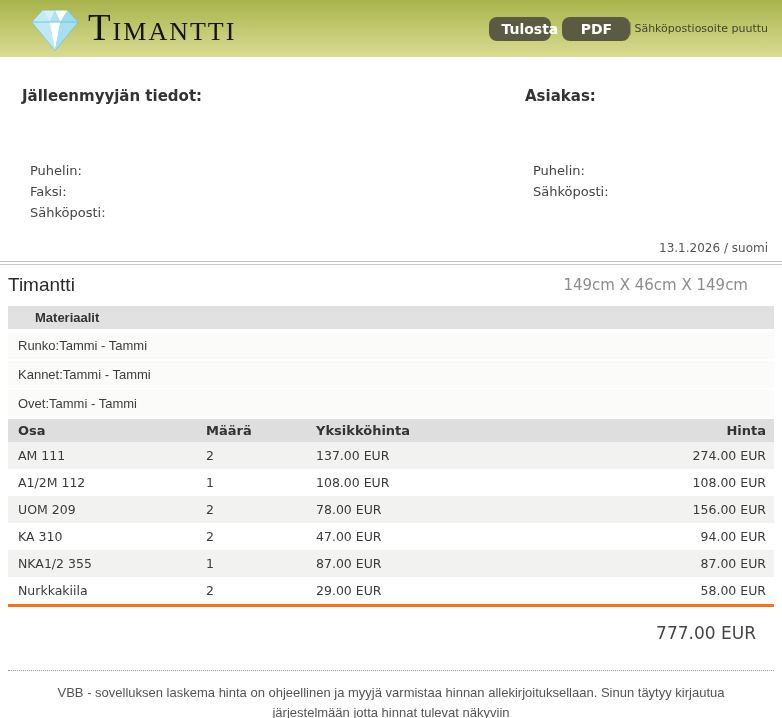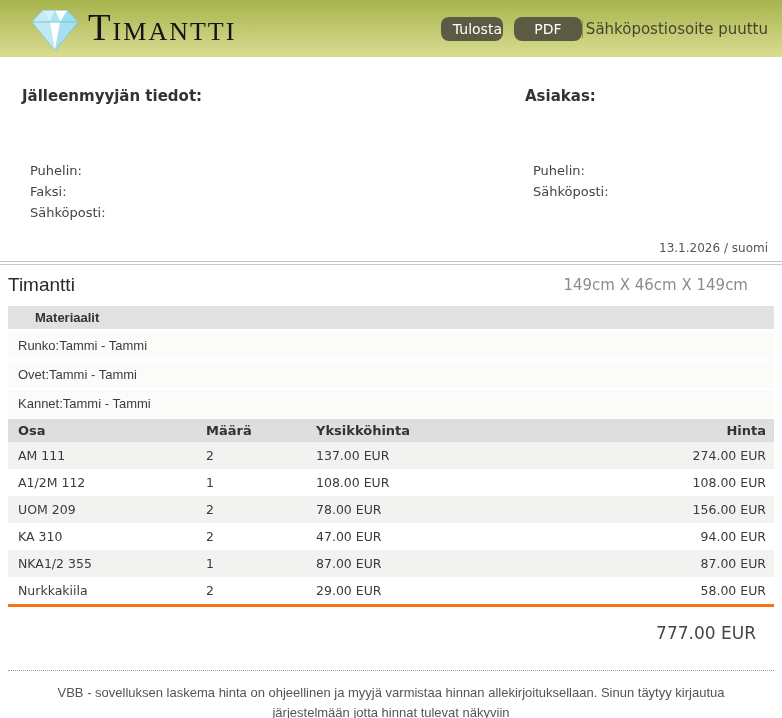--- a/index.html
+++ b/index.html
@@ -19,26 +19,26 @@
     font-family:"Liberation Serif", serif;
     font-variant:small-caps;
     font-size:37px; line-height:1;
     color:#141414; letter-spacing:2px;
     margin-left:4px; margin-top:-2px;
   }
   .header-actions { margin-left:auto; display:flex; align-items:center; }
   .hd-btn {
     background:#5b5b44; color:#fff; border:none; cursor:pointer;
     border-radius:8px; font-family:"DejaVu Sans", sans-serif;
-    font-size:14px; font-weight:400; padding:4px 12px; 
+    font-size:14px; font-weight:700; padding:4px 12px; 
   }
   .hd-btn.tulosta { width:62px; margin-right:11px; }
   .hd-btn.pdf { width:68px; }
   .hd-warning {
-    font-size:15px; color:#45452f;
+    font-size:11px; color:#45452f;
     border-left:1px solid #8d9a48; padding-left:3px;text-align:center;
   }
 
   
   .info-cols { display:flex; padding:30px 14px 0 22px; }
   .info-left { width:503px; }
   .info-right { flex:1; }
   .info-title { font-size:15px; font-weight:bold; color:#333; }
   .info-labels { margin-top:55px; }
   .info-label { font-size:13px; color:#444; line-height:21px;margin-left:8px; }
@@ -138,22 +138,22 @@
 <div class="double-divider"></div>
 
 <div class="product-row">
   <div class="product-name">Timantti</div>
   <div class="product-dims">149cm X 46cm X 149cm</div>
 </div>
 
 <div class="panel">
   <div class="panel-header">Materiaalit</div>
   <div class="material-row">Runko:Tammi - Tammi</div>
+  <div class="material-row">Kannet:Tammi - Tammi</div>
   <div class="material-row">Ovet:Tammi - Tammi</div>
-  <div class="material-row">Kannet:Tammi - Tammi</div>
 </div>
 
 <table class="parts-table">
   <thead>
     <tr>
       <th class="col-part">Osa</th>
       <th class="col-qty">Määrä</th>
       <th class="col-unit">Yksikköhinta</th>
       <th class="num">Hinta</th>
     </tr>

